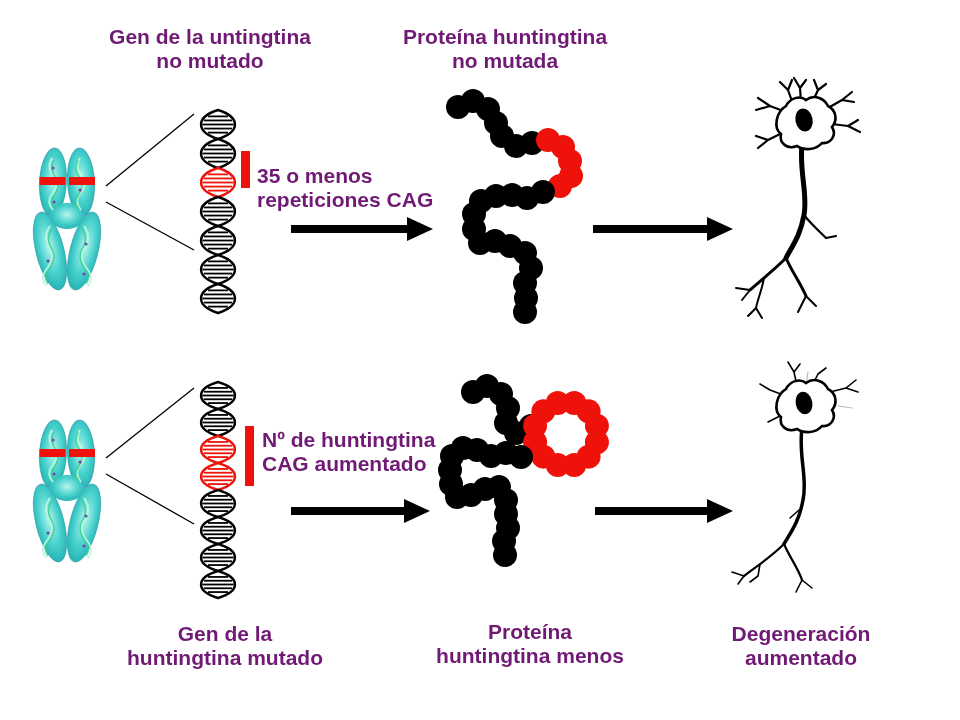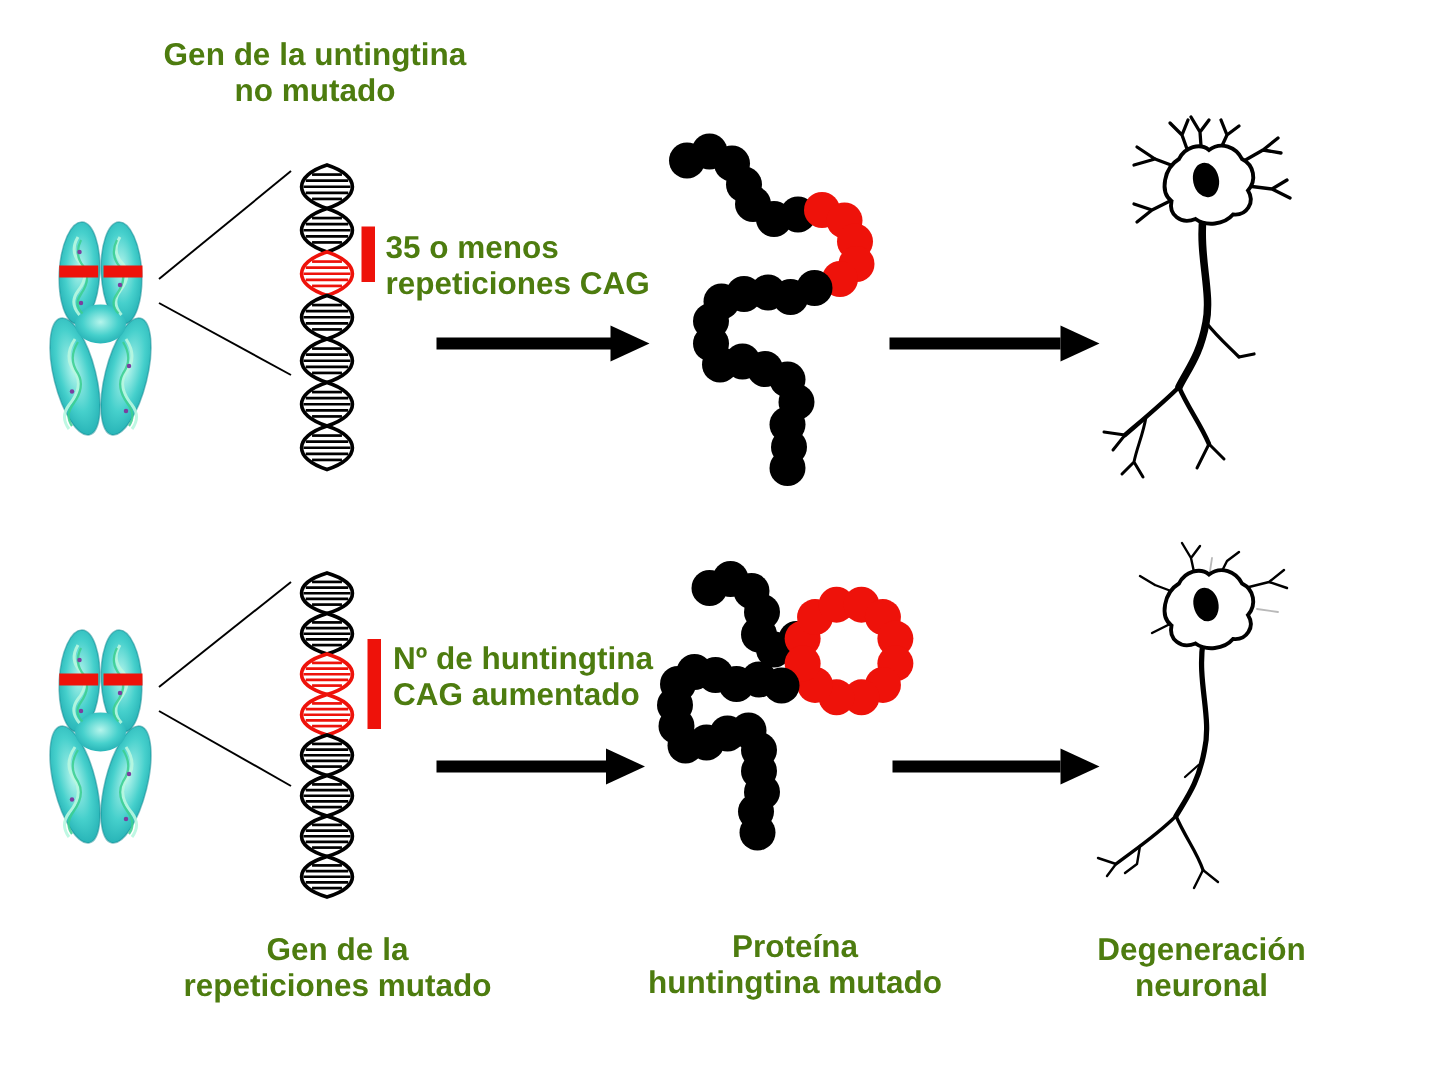--- a/index.html
+++ b/index.html
@@ -3,21 +3,21 @@
 <meta charset="utf-8">
 <style>
   html,body{margin:0;padding:0;background:#fff;}
   .stage{
     position:relative;width:960px;height:720px;background:#fff;
     font-family:"Liberation Sans", sans-serif;overflow:hidden;
   }
   svg.layer{position:absolute;left:0;top:0;}
   .lbl{
     position:absolute;font-weight:bold;font-size:21px;line-height:1.15;
-    color:#4d7c0f;white-space:pre-line;text-align:center;
+    color:#701a75;white-space:pre-line;text-align:center;
   }
   .lbl.left{text-align:left;}
 </style>
 </head>
 <body>
 
 <div class="stage">
 
   <svg class="layer" width="960" height="720" viewBox="0 0 960 720">
     <defs>
@@ -292,25 +292,27 @@
       <path d="M760,564 L758,576 M758,576 L750,582" stroke-width="1.6"></path>
       <path d="M784,544 C790,558 798,568 802,580" stroke-width="2.2"></path>
       <path d="M802,580 L796,592 M802,580 L812,588" stroke-width="1.6"></path>
       <path d="M799,510 L790,518" stroke-width="1.5"></path>
       <use href="#soma" transform="translate(0,283)"></use>
     </g>
   </svg>
 
   <div class="lbl" style="left:75px;top:25px;width:270px">Gen de la untingtina
 no mutado</div>
-
-  <div class="lbl left" style="left:257px;top:154px;width:200px">35 o menos
+  <div class="lbl" style="left:375px;top:25px;width:260px">Proteína huntingtina
+no mutada</div>
+
+  <div class="lbl left" style="left:257px;top:164px;width:200px">35 o menos
 repeticiones CAG</div>
   <div class="lbl left" style="left:262px;top:428px;width:210px">Nº de huntingtina
 CAG aumentado</div>
 
   <div class="lbl" style="left:95px;top:622px;width:260px">Gen de la
-repeticiones mutado</div>
+huntingtina mutado</div>
   <div class="lbl" style="left:400px;top:620px;width:260px">Proteína
-huntingtina mutado</div>
+huntingtina menos</div>
   <div class="lbl" style="left:690px;top:622px;width:222px">Degeneración
-neuronal</div>
+aumentado</div>
 </div>
 
 </body></html>

